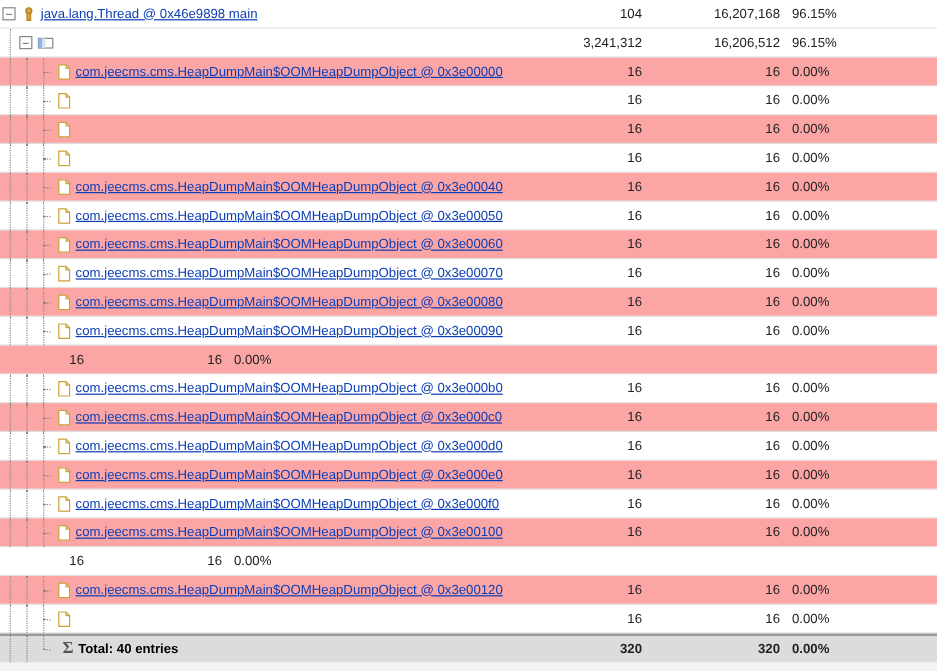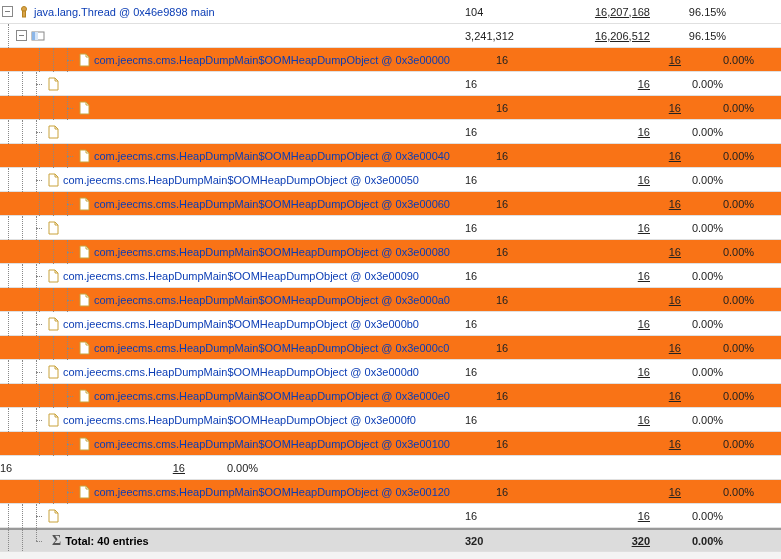--- a/index.html
+++ b/index.html
@@ -10,63 +10,63 @@
     width: 781px;
     overflow: hidden;
   }
   .table { width: 100%; border-collapse: collapse; }
   .row {
     display: flex;
     height: 24px;
     align-items: center;
     border-bottom: 1px solid #e0e0e0;
   }
-  .row.alt { background: #f97316; padding-left: 31px; }
+  .row.alt { background: #fca5a5; }
   .row.white { background: #ffffff; }
   .row.total { background: #dcdcdc; font-weight: bold; border-top: 2px solid #999; }
   .col-name {
     flex: 0 0 465px;
     display: flex;
     align-items: center;
     padding-left: 2px;
     overflow: hidden;
     white-space: nowrap;
   }
   .col-num {
     flex: 0 0 80px;
+    text-align: right;
     padding-right: 10px;
     color: #222;
   }
   .col-num2 {
     flex: 0 0 115px;
     text-align: right;
     padding-right: 10px;
     color: #222;
-    text-decoration: underline;
   }
   .col-pct {
     flex: 0 0 115px;
-    text-align: center;
+    text-align: left;
     padding-right: 20px;
     color: #222;
   }
   .expander {
     width: 11px; height: 11px;
     border: 1px solid #888;
     display: inline-flex;
     align-items: center;
     justify-content: center;
     font-size: 9px;
     line-height: 1;
     background: #fff;
     color: #333;
     flex-shrink: 0;
     margin-right: 2px;
   }
-  .link { color: #0b3db5; cursor: pointer; }
+  .link { color: #0b3db5; text-decoration: underline; cursor: pointer; }
   .icon {
     width: 14px; height: 14px;
     display: inline-block;
     flex-shrink: 0;
     margin: 0 3px 0 2px;
   }
   .sigma {
     font-family: 'Times New Roman', serif;
     font-size: 14px;
     color: #555;
@@ -240,20 +240,21 @@
     </div>
     <div class="row white">
       <div class="col-name">
         <span class="vline"></span>
         <span class="vline"></span>
         <span class="branch"></span>
         <span class="icon"><svg viewBox="0 0 14 14">
             <path d="M3 1 h6 l3 3 v9 h-9 z" fill="#fff" stroke="#c9a23a"></path>
             <path d="M9 1 v3 h3" fill="none" stroke="#c9a23a"></path>
           </svg></span>
+        <span class="link">com.jeecms.cms.HeapDumpMain$OOMHeapDumpObject @ 0x3e00070</span>
       </div>
       <div class="col-num">16</div>
       <div class="col-num2">16</div>
       <div class="col-pct">0.00%</div>
     </div>
     <div class="row alt">
       <div class="col-name">
         <span class="vline"></span>
         <span class="vline"></span>
         <span class="branch"></span>
@@ -276,30 +277,20 @@
             <path d="M3 1 h6 l3 3 v9 h-9 z" fill="#fff" stroke="#c9a23a"></path>
             <path d="M9 1 v3 h3" fill="none" stroke="#c9a23a"></path>
           </svg></span>
         <span class="link">com.jeecms.cms.HeapDumpMain$OOMHeapDumpObject @ 0x3e00090</span>
       </div>
       <div class="col-num">16</div>
       <div class="col-num2">16</div>
       <div class="col-pct">0.00%</div>
     </div>
     <div class="row alt">
-      <div class="col-name">
-        <span class="vline"></span>
-        <span class="vline"></span>
-        <span class="branch"></span>
-        <span class="icon"><svg viewBox="0 0 14 14">
-            <path d="M3 1 h6 l3 3 v9 h-9 z" fill="#fff" stroke="#c9a23a"></path>
-            <path d="M9 1 v3 h3" fill="none" stroke="#c9a23a"></path>
-          </svg></span>
-        <span class="link">com.jeecms.cms.HeapDumpMain$OOMHeapDumpObject @ 0x3e000a0</span>
-      </div>
       <div class="col-num">16</div>
       <div class="col-num2">16</div>
       <div class="col-pct">0.00%</div>
     </div>
     <div class="row white">
       <div class="col-name">
         <span class="vline"></span>
         <span class="vline"></span>
         <span class="branch"></span>
         <span class="icon"><svg viewBox="0 0 14 14">

